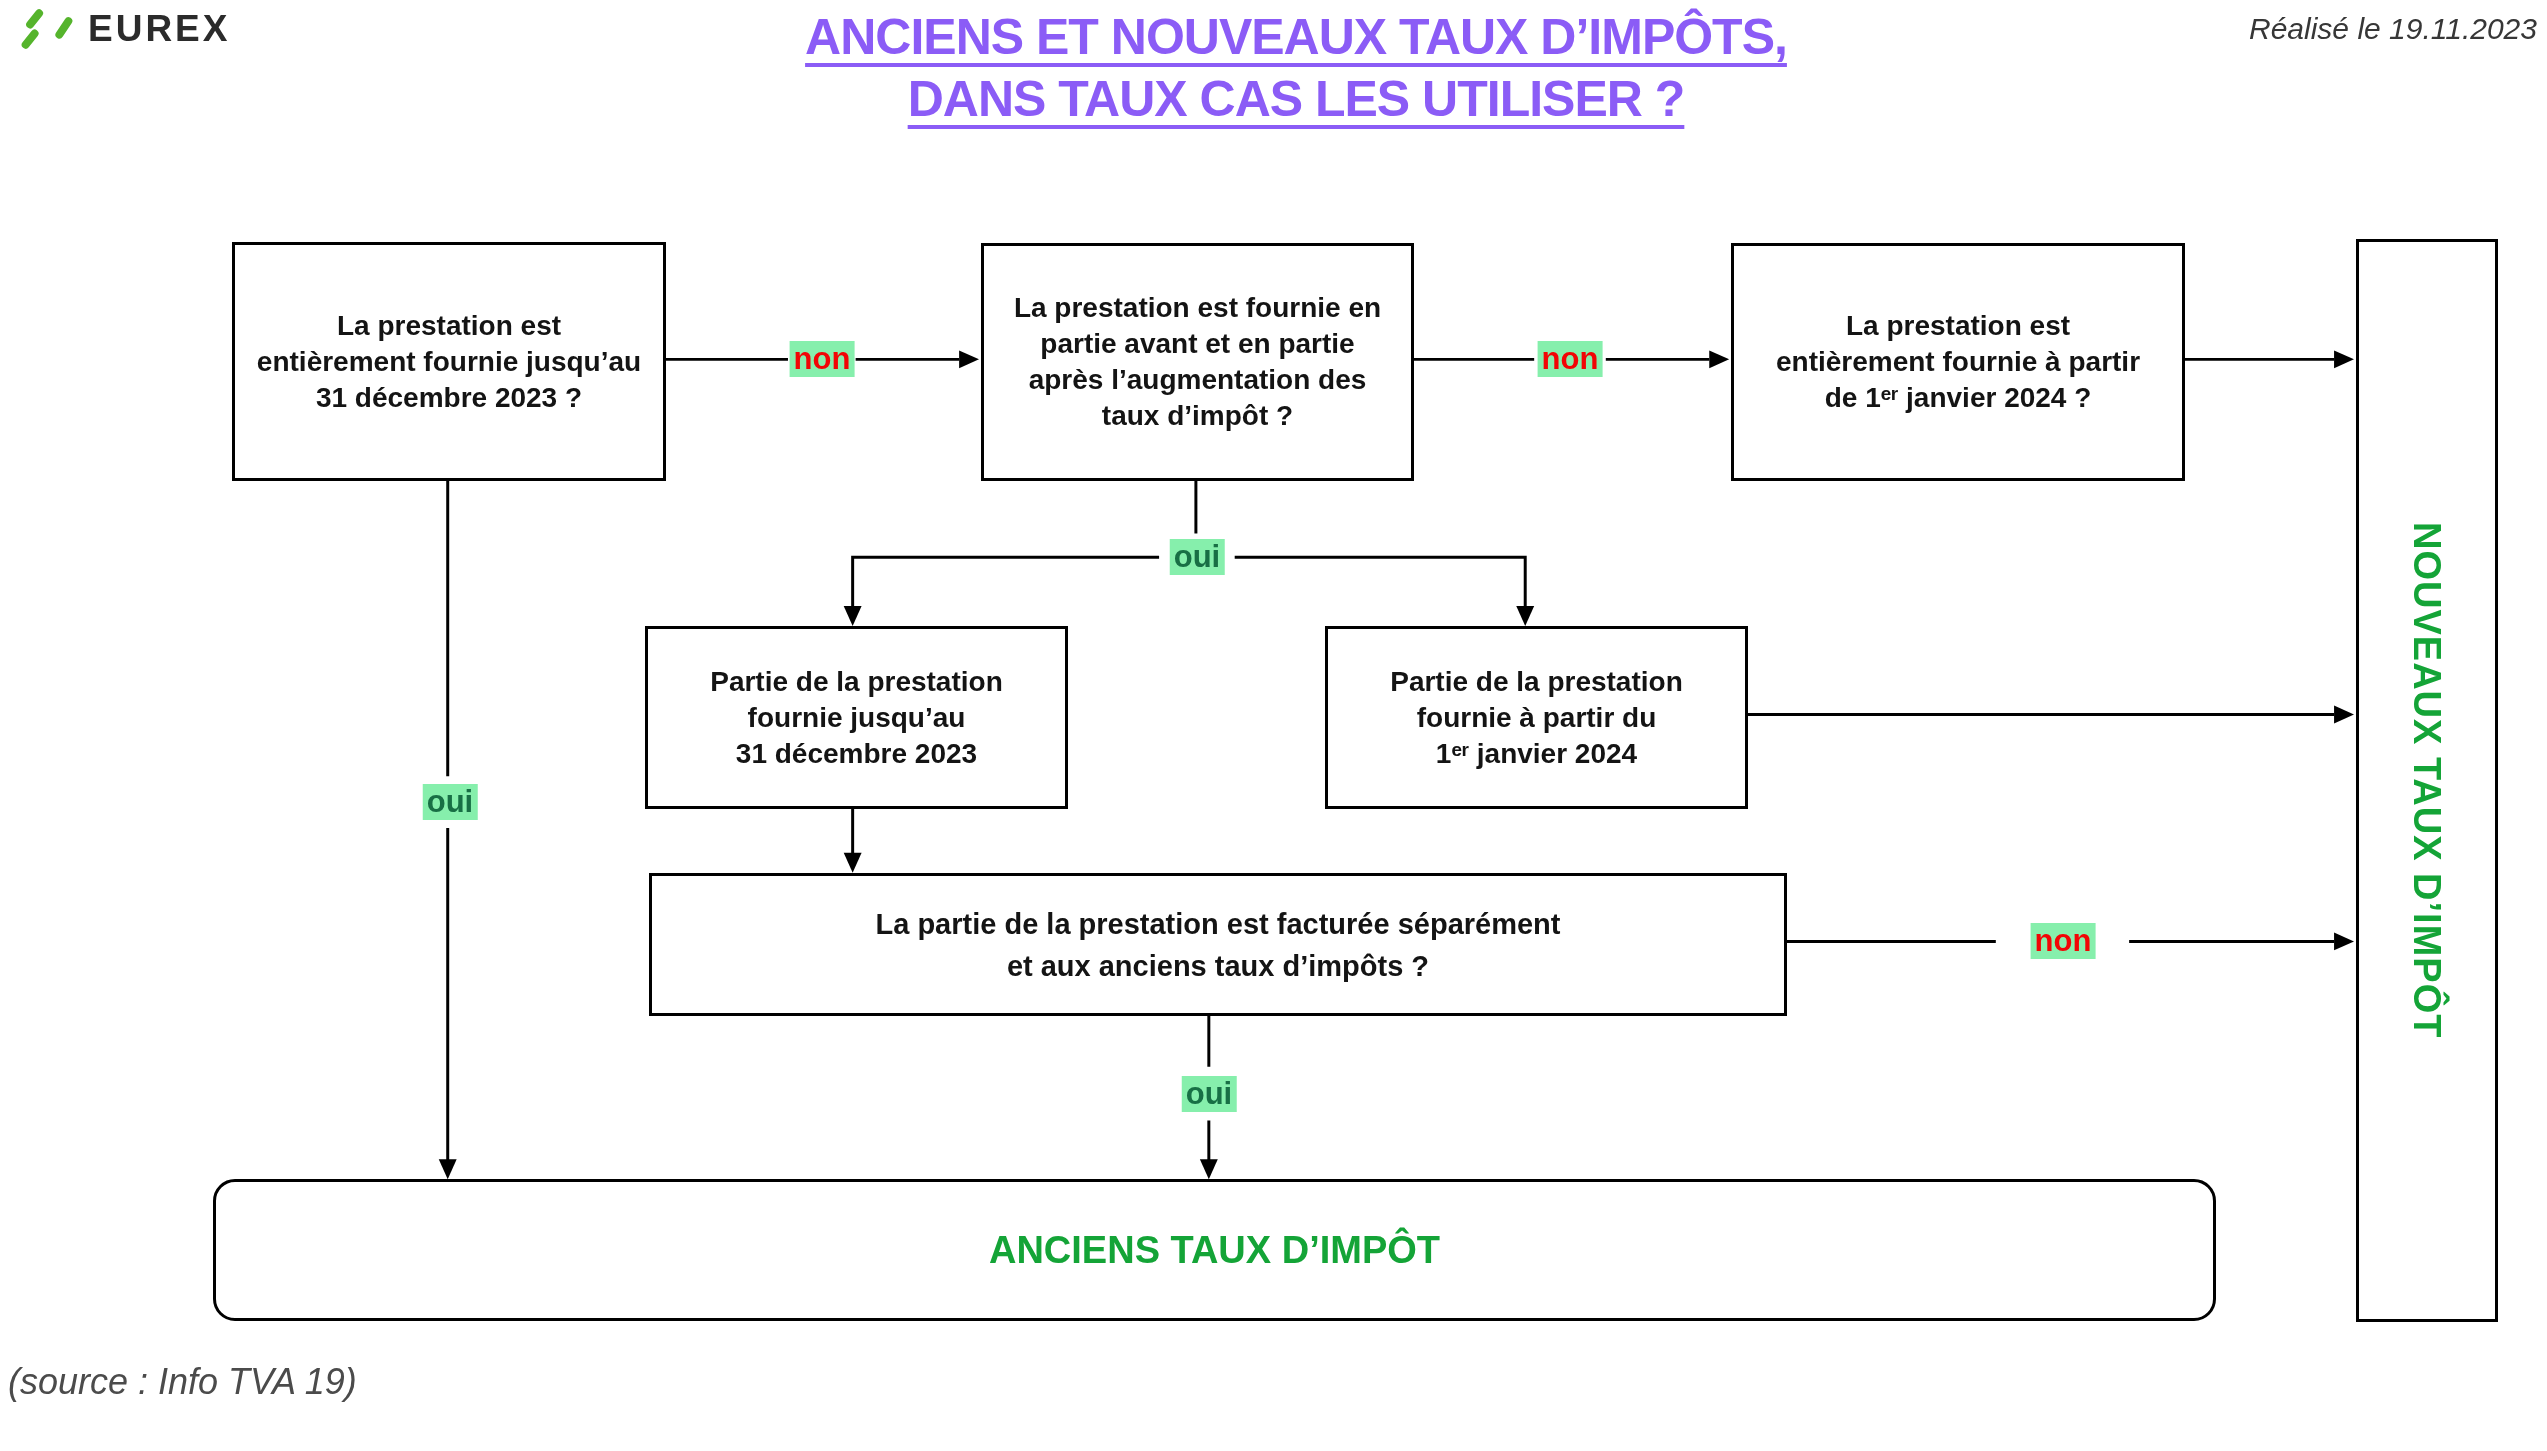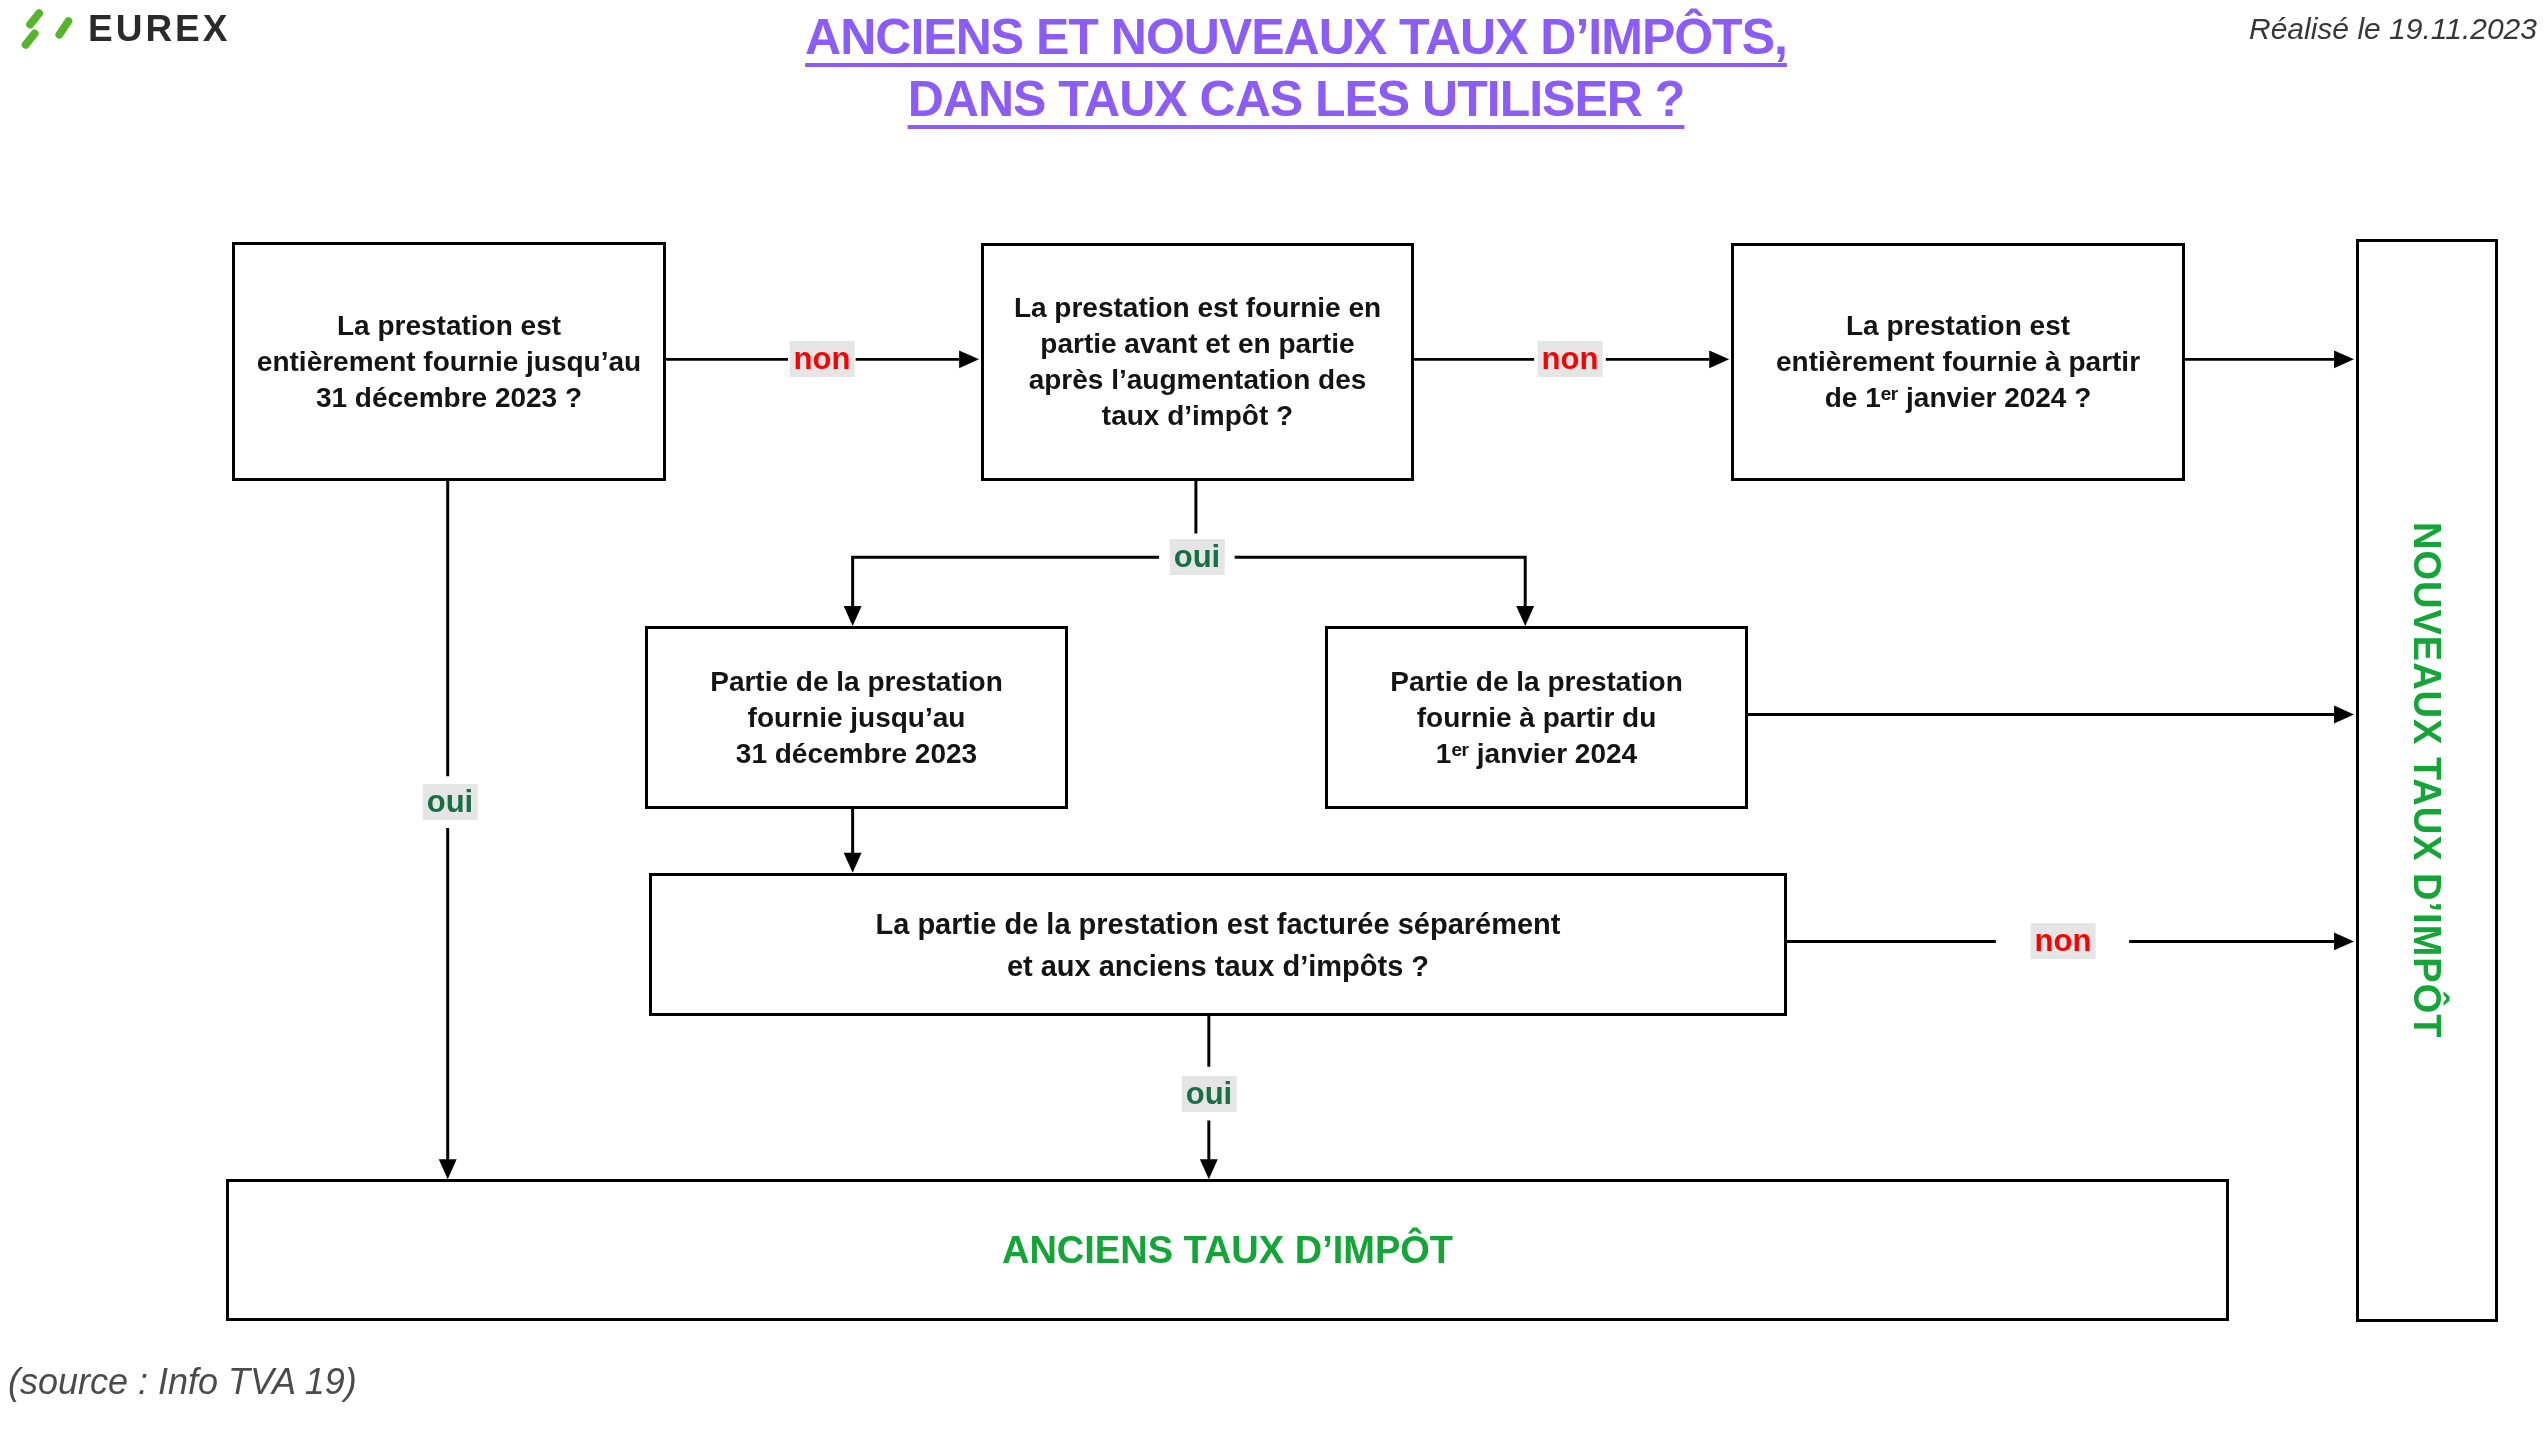--- a/index.html
+++ b/index.html
@@ -25,29 +25,29 @@
   
   .box{position:absolute;border:3px solid #000;background:#fff;display:flex;
     align-items:center;justify-content:center;text-align:center;
     font-weight:bold;font-size:28px;line-height:36px;white-space:pre-line;color:var(--ink);}
   .box-q1{left:232px;top:242px;width:428px;height:233px;}
   .box-q2{left:981px;top:243px;width:427px;height:232px;}
   .box-q3{left:1731px;top:243px;width:448px;height:232px;}
   .box-p1{left:645px;top:626px;width:417px;height:177px;}
   .box-p2{left:1325px;top:626px;width:417px;height:177px;}
   .box-inv{left:649px;top:873px;width:1132px;height:137px;font-size:29px;line-height:42px;}
-  .box-old{left:226px;top:1179px;width:1997px;height:136px;}
+  .box-old{left:213px;top:1179px;width:1997px;height:136px;border-radius:22px;}
   .box-old .terminal-text{color:var(--green_label);font-size:38px;letter-spacing:0px;}
   .band-new{left:2356px;top:239px;width:136px;height:1077px;}
   .band-new .terminal-text{
     color:var(--green_label);font-size:38px;font-weight:bold;
     writing-mode:vertical-rl;text-orientation:mixed;letter-spacing:1px;white-space:nowrap;}
   
   .edge-label{position:absolute;transform:translate(-50%,-50%);
-    font-weight:bold;font-size:31px;background:#e5e5e5;padding:0 4px;}
+    font-weight:bold;font-size:31px;background:#86efac;padding:0 4px;}
   .lbl-no{color:var(--red);}
   .lbl-yes{color:var(--dark_green);}
   
   .flow-canvas{position:absolute;left:0;top:0;}
   
   .source-note{position:absolute;left:8px;top:1361px;font-style:italic;font-size:36px;color:#4b4b4b;}
 </style>
 </head>
 <body>
 

